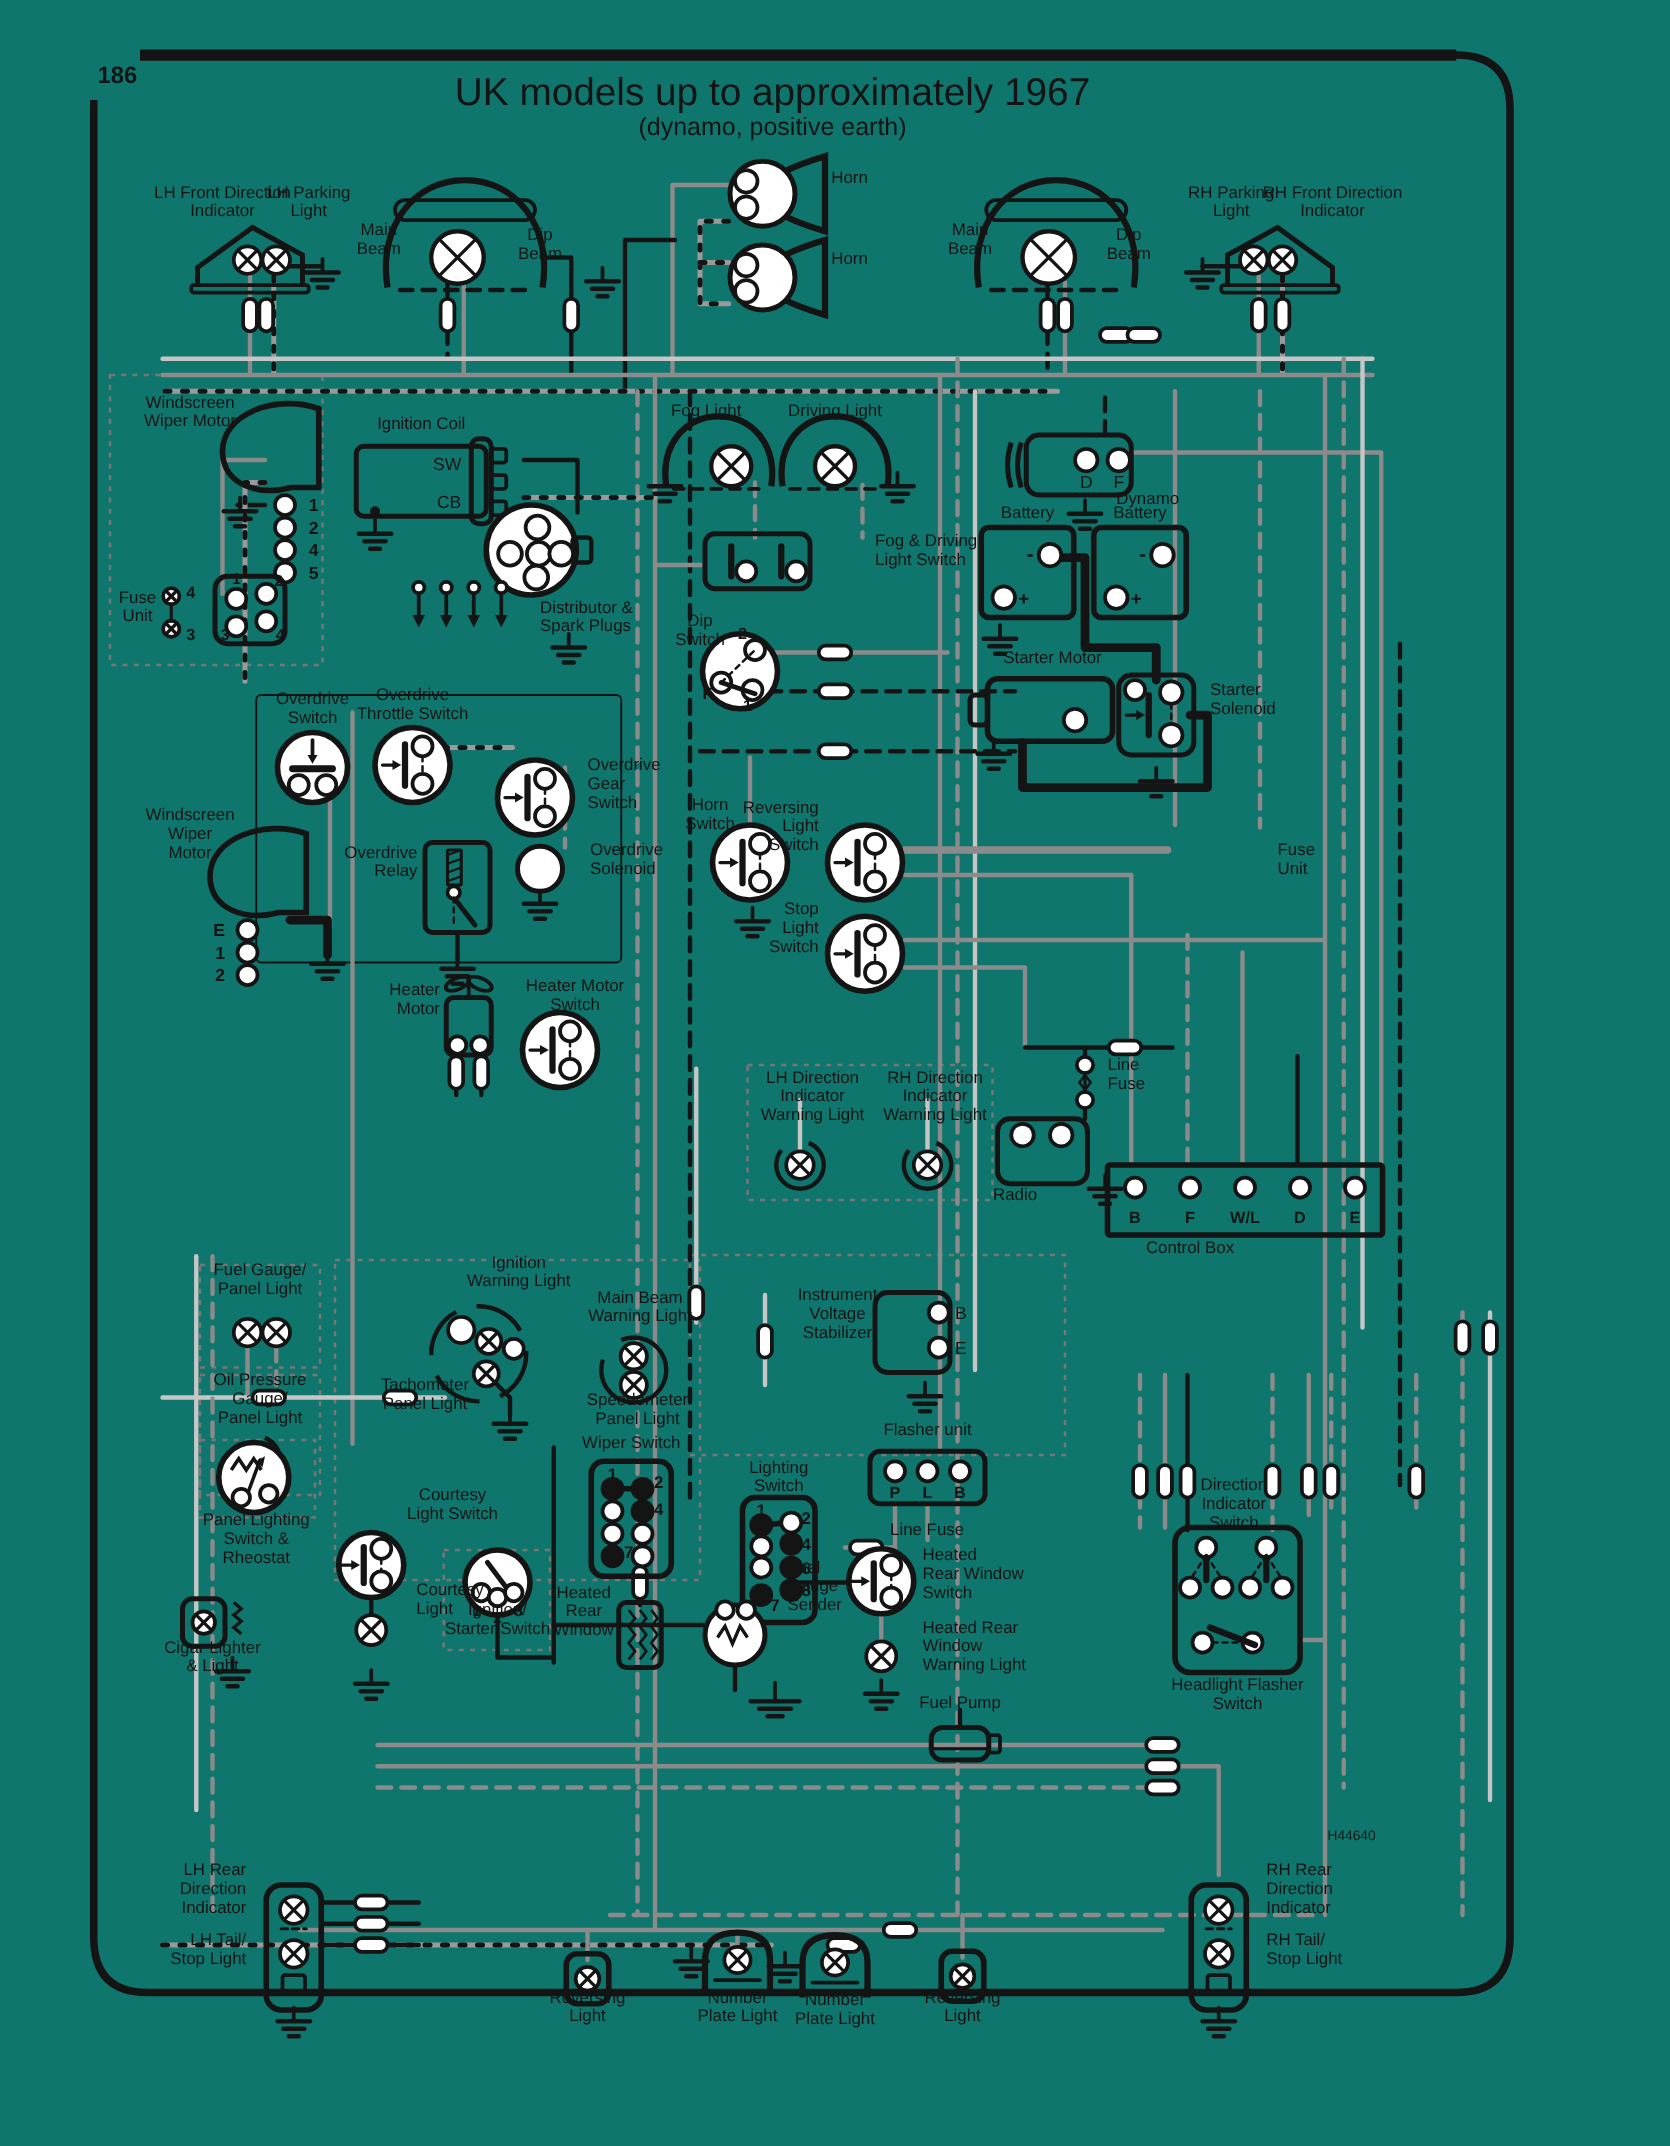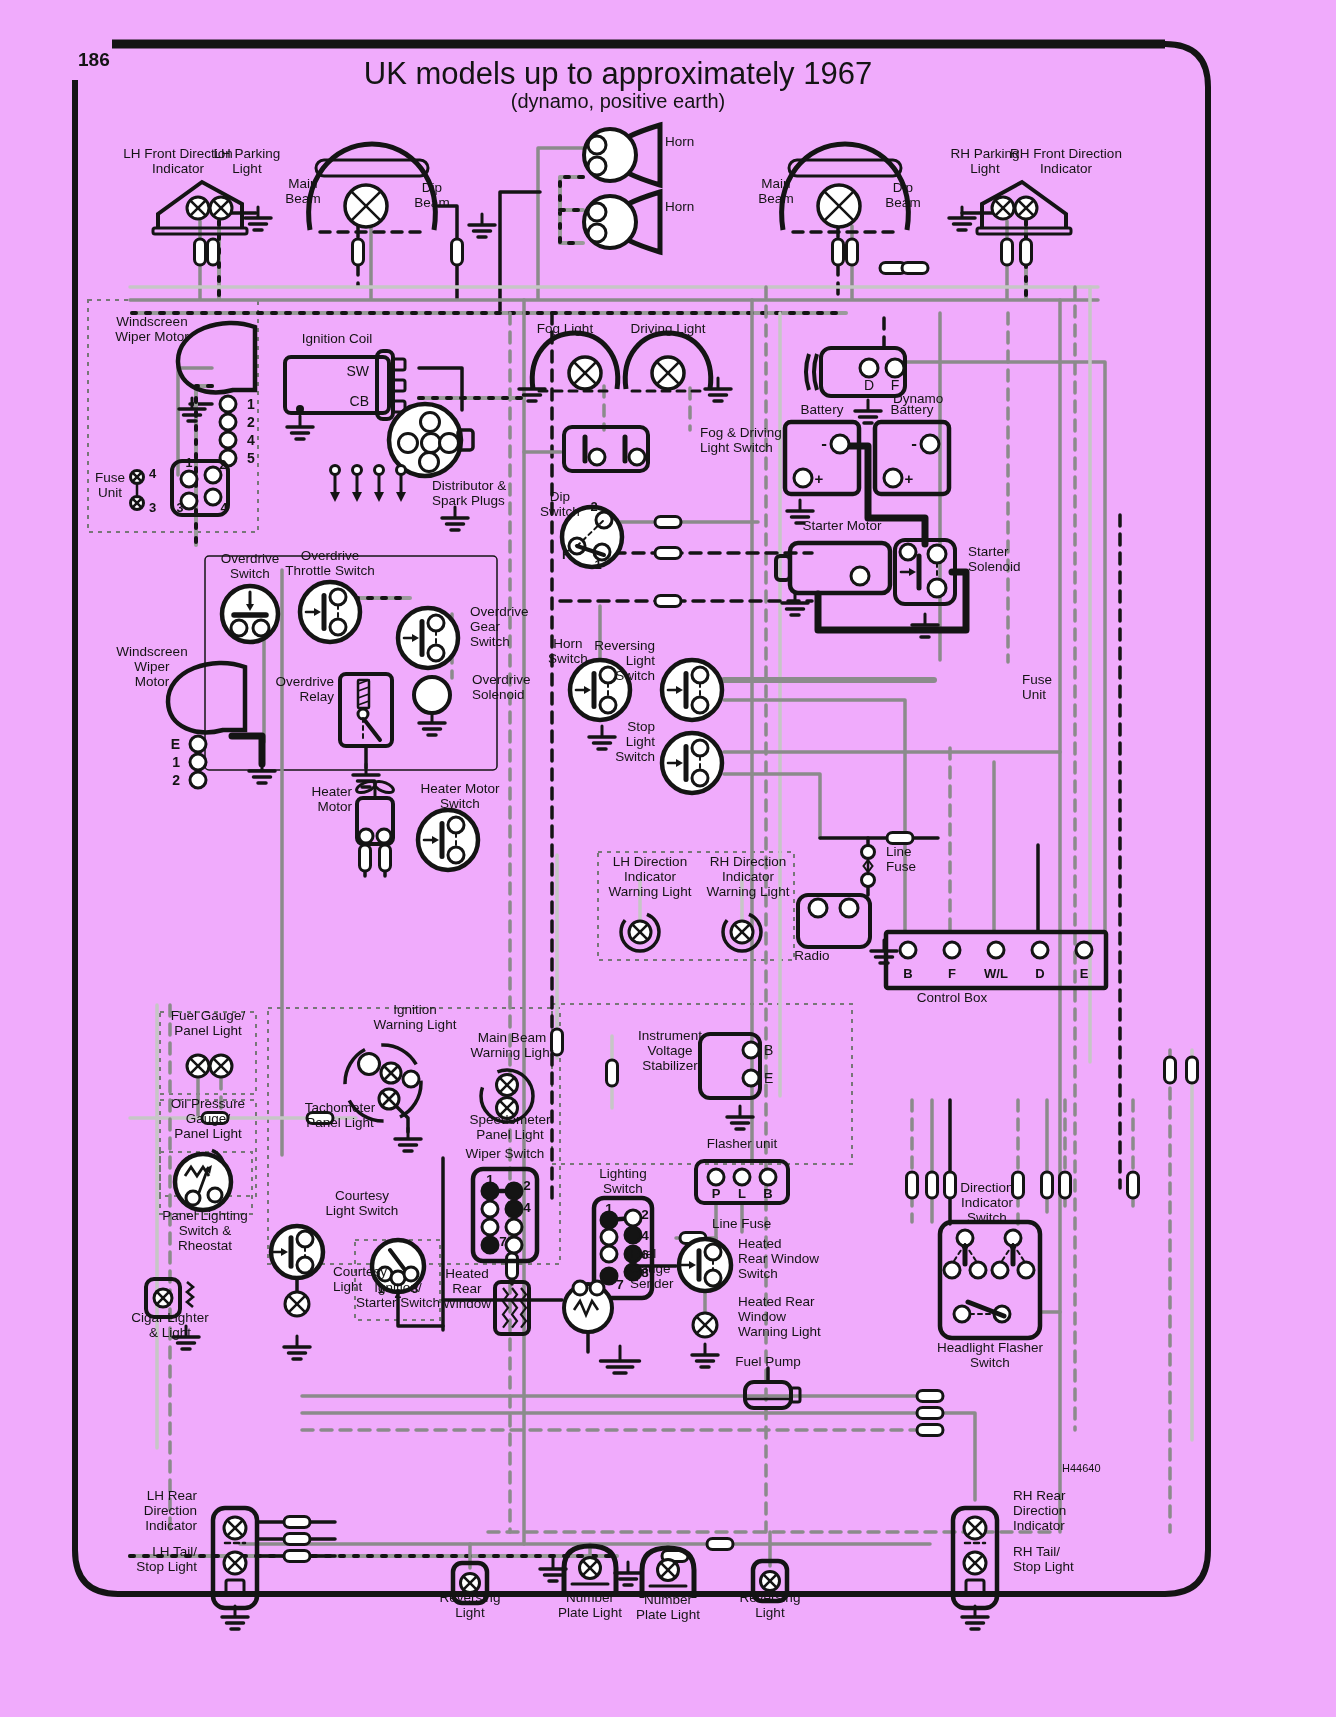--- a/index.html
+++ b/index.html
@@ -1,16 +1,16 @@
 <!DOCTYPE html>
 <html><head>
 <meta charset="utf-8">
 <style>
   html,body{margin:0;padding:0;background:#fff;}
-  .page{position:relative;width:1336px;height:1717px;background:#f0abfc;overflow:hidden;
+  .page{position:relative;width:1336px;height:1717px;background:#0f766e;overflow:hidden;
         font-family:"Liberation Sans", sans-serif;}
   svg{position:absolute;left:0;top:0;}
   text{font-family:"Liberation Sans", sans-serif;fill:#141414;}
 </style>
 </head>
 <body>
 
 <div class="page">
   <svg id="cv" width="1336" height="1717" viewBox="0 0 1336 1717">
     <path id="frame" d="M115,44 H1165 Q1208,44 1208,87 V1550 Q1208,1594 1165,1594 H118 Q75,1594 75,1550 V80" fill="none" stroke="#141414" stroke-width="6"></path>

